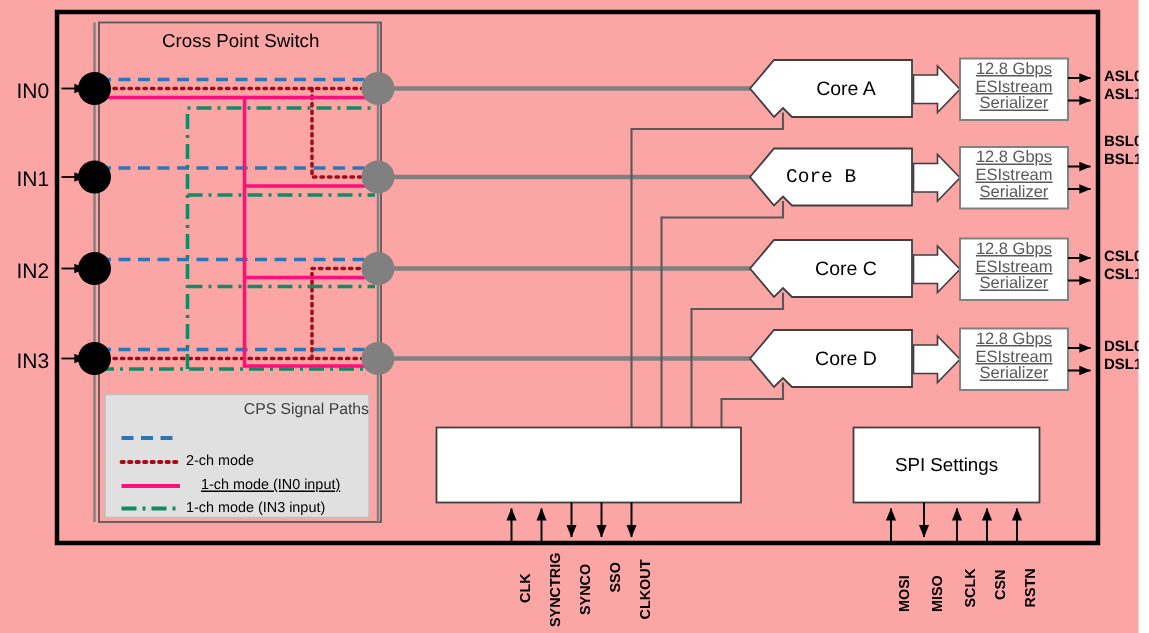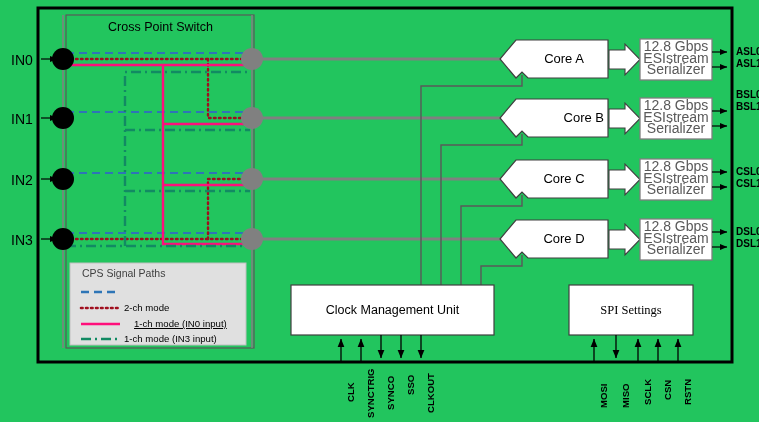--- a/index.html
+++ b/index.html
@@ -1,23 +1,23 @@
 <!DOCTYPE html>
 <html><head>
 <meta charset="utf-8">
 <style>
   html,body{margin:0;padding:0;background:#ffffff;}
   body{font-family:"Liberation Sans", sans-serif;}
-  #stage{position:relative;width:759px;height:422px;overflow:hidden;background:#22c55e;}
+  #stage{position:relative;width:759px;height:422px;overflow:hidden;background:#fca5a5;}
   #svgroot{position:absolute;left:0;top:0;width:766px;height:422px;}
   .lbl{position:absolute;color:#000;font-family:"Liberation Sans",sans-serif;white-space:nowrap;}
   .title-cps{font-size:12.5px;}
   .pin-lbl{font-size:14px;font-weight:normal;}
   .core-lbl{font-size:13px;}
-  .ser-lbl{font-size:14px;color:#595959;line-height:11.6px;text-align:center;}
+  .ser-lbl{font-size:11px;color:#595959;line-height:11.6px;text-align:center;text-decoration:underline;}
   .out-lbl{font-size:10px;font-weight:bold;line-height:12px;}
   .unit-lbl{font-size:12.5px;}
   .leg-title{font-size:10.5px;color:#3f3f3f;}
   .leg-item{font-size:9.6px;color:#000;}
   .vert-lbl{font-size:9.6px;font-weight:bold;transform-origin:0 0;transform:rotate(-90deg);}
 </style>
 </head>
 <body>
 
 <div id="stage">
@@ -161,27 +161,27 @@
     </g>
   </svg>
 
   <div class="lbl title-cps" style="left:103px;top:20px;width:115px;text-align:center;">Cross Point Switch</div>
 
   <div class="lbl pin-lbl" style="left:11px;top:52px;">IN0</div>
   <div class="lbl pin-lbl" style="left:11px;top:111px;">IN1</div>
   <div class="lbl pin-lbl" style="left:11px;top:172px;">IN2</div>
   <div class="lbl pin-lbl" style="left:11px;top:232px;">IN3</div>
 
-  <div class="lbl leg-title" style="left:82px;top:267px;width:176px;text-align:left;">CPS Signal Paths</div>
+  <div class="lbl leg-title" style="left:70px;top:267px;width:176px;text-align:right;">CPS Signal Paths</div>
   <div class="lbl leg-item" style="left:124px;top:302px;">2-ch mode</div>
   <div class="lbl leg-item" style="left:134px;top:318px;text-decoration:underline;">1-ch mode (IN0 input)</div>
   <div class="lbl leg-item" style="left:124px;top:333px;">1-ch mode (IN3 input)</div>
 
   <div class="lbl core-lbl" style="left:524px;top:51px;width:80px;text-align:center;">Core A</div>
-  <div class="lbl core-lbl" style="left:524px;top:110px;width:80px;text-align:right;">Core B</div>
+  <div class="lbl core-lbl" style="left:524px;top:110px;width:80px;text-align:left;font-family:Liberation Mono, monospace;">Core B</div>
   <div class="lbl core-lbl" style="left:524px;top:171px;width:80px;text-align:center;">Core C</div>
   <div class="lbl core-lbl" style="left:524px;top:231px;width:80px;text-align:center;">Core D</div>
 
   <div class="lbl ser-lbl" style="left:640px;top:41px;width:72px;">
     <div>12.8 Gbps</div>
     <div>ESIstream</div>
     <div>Serializer</div>
   </div>
   <div class="lbl ser-lbl" style="left:640px;top:100px;width:72px;">
     <div>12.8 Gbps</div>
@@ -209,22 +209,21 @@
   </div>
   <div class="lbl out-lbl" style="left:736px;top:166px;">
     <div>CSL0</div>
     <div>CSL1</div>
   </div>
   <div class="lbl out-lbl" style="left:736px;top:226px;">
     <div>DSL0</div>
     <div>DSL1</div>
   </div>
 
-  <div class="lbl unit-lbl" style="left:291px;top:303px;width:203px;text-align:center;">Clock Management Unit</div>
-  <div class="lbl unit-lbl" style="left:569px;top:303px;width:124px;text-align:center;font-family:Liberation Serif, serif;">SPI Settings</div>
+  <div class="lbl unit-lbl" style="left:569px;top:303px;width:124px;text-align:center;">SPI Settings</div>
 
   <div class="lbl vert-lbl" style="left:345px;top:402px;">CLK</div>
   <div class="lbl vert-lbl" style="left:365px;top:418px;">SYNCTRIG</div>
   <div class="lbl vert-lbl" style="left:385px;top:410px;">SYNCO</div>
   <div class="lbl vert-lbl" style="left:405px;top:395px;">SSO</div>
   <div class="lbl vert-lbl" style="left:425px;top:413px;">CLKOUT</div>
 
   <div class="lbl vert-lbl" style="left:598px;top:408px;">MOSI</div>
   <div class="lbl vert-lbl" style="left:620px;top:408px;">MISO</div>
   <div class="lbl vert-lbl" style="left:642px;top:405px;">SCLK</div>

